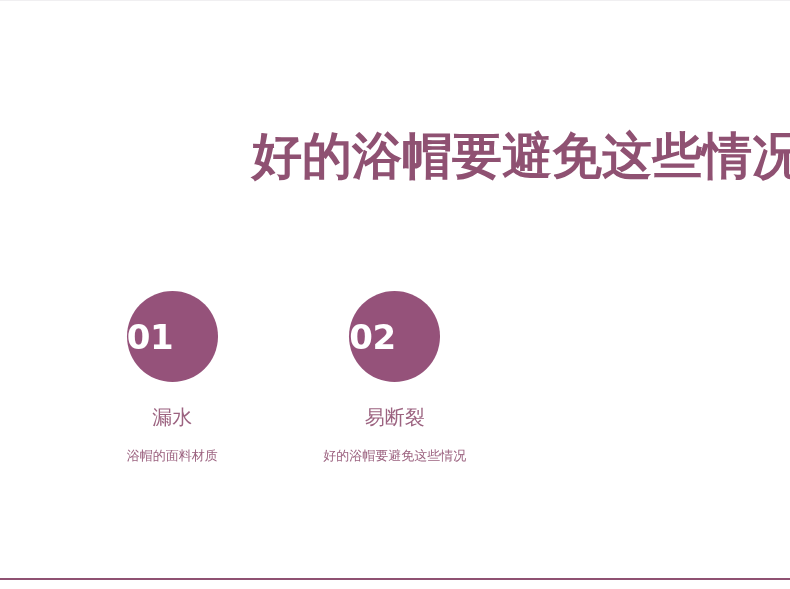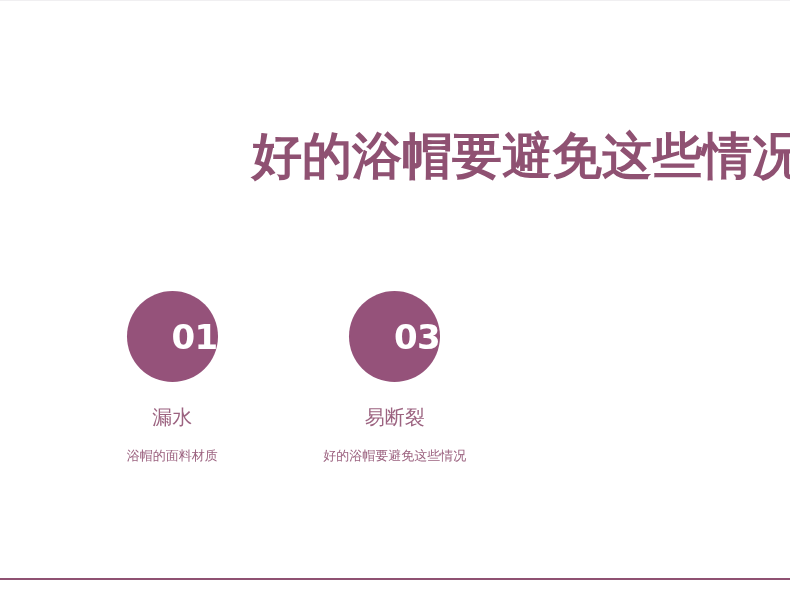--- a/index.html
+++ b/index.html
@@ -89,21 +89,21 @@
   .item:nth-child(2) { margin-left: 0px; }
   .item:nth-child(3) { margin-left: 0px; }
 
   .badge {
     width: 91px;
     height: 91px;
     border-radius: 50%;
     background: #95527a;
     display: flex;
     align-items: center;
-    justify-content: flex-end;
+    justify-content: flex-start;
     flex: 0 0 auto;
   }
 
   .badge-number {
     font-size: 34px;
     line-height: 34px;
     font-weight: 700;
     color: #ffffff;
     letter-spacing: -0.5px;
     font-family: "DejaVu Sans", "Liberation Sans", sans-serif;
@@ -155,21 +155,21 @@
     <div class="item">
       <div class="badge">
         <span class="badge-number">01</span>
       </div>
       <h2 class="item-heading">漏水</h2>
       <p class="item-desc">浴帽的面料材质</p>
     </div>
 
     <div class="item">
       <div class="badge">
-        <span class="badge-number">03</span>
+        <span class="badge-number">02</span>
       </div>
       <h2 class="item-heading">易断裂</h2>
       <p class="item-desc">好的浴帽要避免这些情况</p>
     </div>
 
 
   </div>
 
   <div class="bottom-rule"></div>
 

